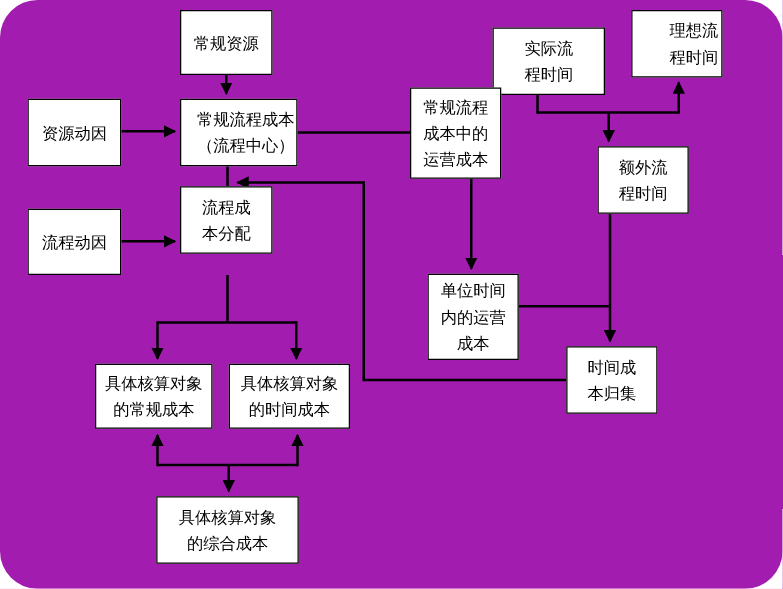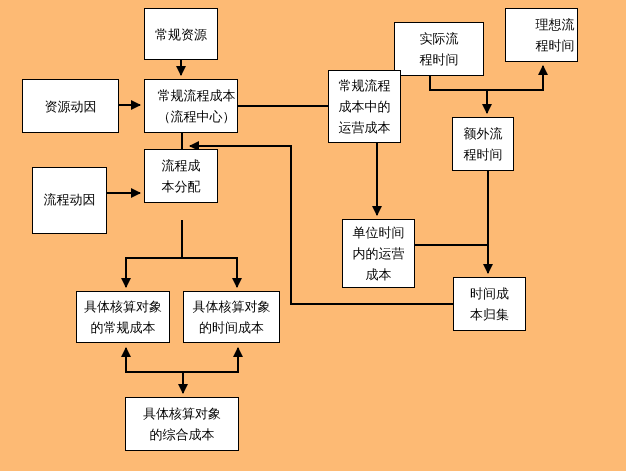--- a/index.html
+++ b/index.html
@@ -5,22 +5,23 @@
   html, body {
     margin: 0;
     padding: 0;
     background: #ffffff;
     font-family: "Liberation Sans", "DejaVu Sans", sans-serif;
   }
   #canvas {
     position: relative;
     width: 626px;
     height: 471px;
-    background: #fdba74;
+    background: #a21caf;
     overflow: hidden;
+    border-radius: 30px;
   }
   #connectors {
     position: absolute;
     left: 0;
     top: 0;
     width: 626px;
     height: 471px;
   }
   .node {
     position: absolute;
@@ -32,28 +33,28 @@
     align-items: center;
     justify-content: center;
     text-align: center;
     white-space: pre-line;
     font-size: 13px;
     line-height: 21px;
     padding: 1px;
   }
   
   #n-regular-resources        { left:144px; top:8px;   width:74px;  height:52px; }
-  #n-resource-driver          { left:22px;  top:79px;  width:97px;  height:54px; }
+  #n-resource-driver          { left:22px;  top:79px;  width:75px;  height:54px; }
   #n-regular-process-cost     { left:144px; top:79px;  width:94px;  height:54px;padding-left:12px; }
-  #n-process-driver           { left:32px;  top:167px; width:75px;  height:67px;font-family:Liberation Mono, monospace; }
+  #n-process-driver           { left:22px;  top:167px; width:75px;  height:53px; }
   #n-process-cost-allocation  { left:144px; top:149px; width:74px;  height:54px; }
   #n-actual-process-time      { left:394px; top:22px;   width:90px;  height:54px; }
   #n-ideal-process-time       { left:505px; top:8px;   width:73px;  height:54px;padding-left:28px; }
   #n-operating-cost-regular   { left:328px; top:70px;  width:73px;  height:73px; }
-  #n-extra-process-time       { left:452px; top:117px; width:62px;  height:54px; }
+  #n-extra-process-time       { left:478px; top:117px; width:73px;  height:54px; }
   #n-unit-time-operating-cost { left:342px; top:219px; width:73px;  height:69px; }
   #n-time-cost-collection     { left:453px; top:277px; width:73px;  height:54px;font-family:Liberation Serif, serif; }
   #n-object-regular-cost      { left:76px;  top:291px; width:94px;  height:52px; }
   #n-object-time-cost         { left:183px; top:291px; width:97px;  height:52px; }
   #n-object-comprehensive-cost{ left:125px; top:397px; width:114px; height:54px; }
 </style>
 </head>
 <body>
 
 <div id="canvas">

